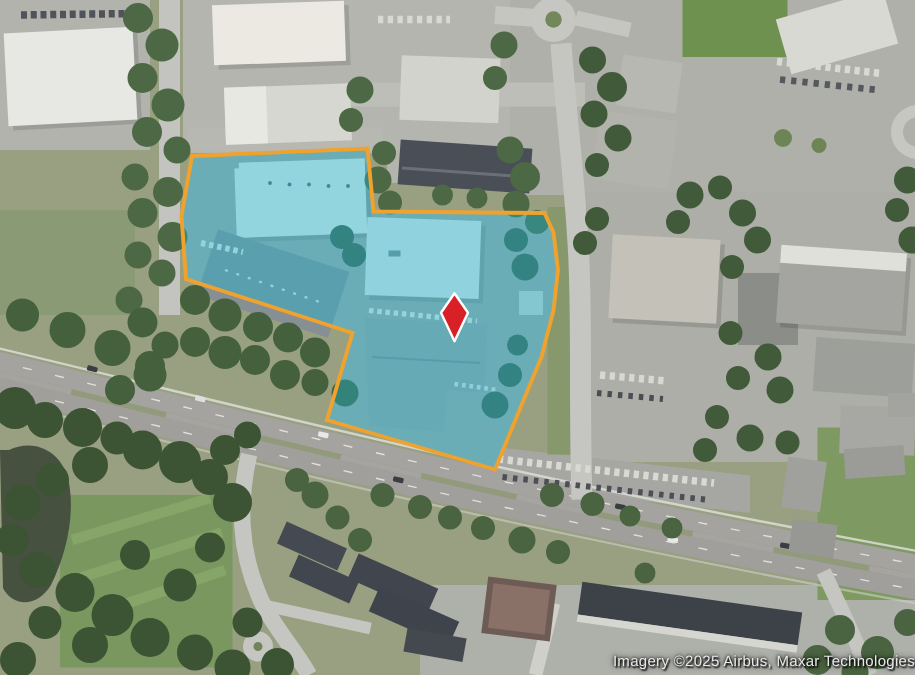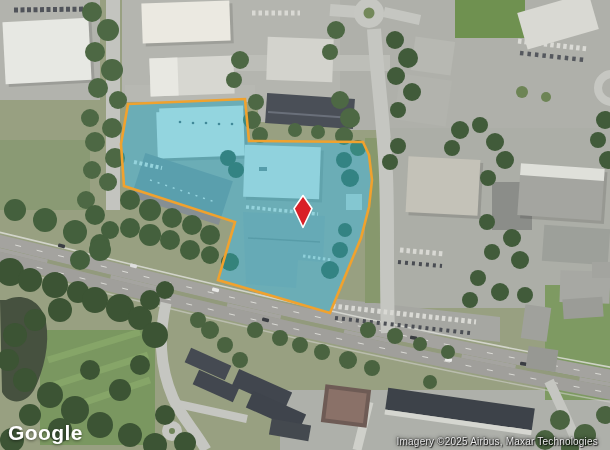--- a/index.html
+++ b/index.html
@@ -5,21 +5,21 @@
   html,body{margin:0;padding:0;background:#222;}
   .stage{position:relative;width:610px;height:450px;overflow:hidden;font-family:"Liberation Sans",sans-serif;}
   .stage svg{position:absolute;left:0;top:0;display:block;}
   .google-logo{
     position:absolute;left:8px;bottom:5px;color:#ffffff;
     font-size:21px;font-weight:bold;letter-spacing:.4px;
     text-shadow:0 1px 3px rgba(0,0,0,.5);
     user-select:none;
   }
   .attribution{
-    position:absolute;right:12px;bottom:3px;color:#e9e9e9;
+    position:absolute;right:0;bottom:3px;color:#e9e9e9;
     font-size:10px;letter-spacing:.2px;
     text-shadow:0 0 2px #000,0 0 4px rgba(0,0,0,.8),1px 1px 1px rgba(0,0,0,.8);
     user-select:none;
   }
 </style>
 </head>
 <body>
 
 <div class="stage">
 <svg width="610" height="450" viewBox="0 0 610 450">
@@ -298,15 +298,14 @@
     </g>
   </g>
 
   <polygon points="128,104 245,99 249,141 363,142 369,155 372,180 369,207 361,238 351,262 330,313 218,280 235,222 124,186 121,144" fill="#1fb6d2" fill-opacity="0.42" stroke="#f0a22e" stroke-width="2.6" stroke-linejoin="miter"></polygon>
 
   <g>
     <path d="M 303 195.5 L 312 208.5 L 303 227.5 L 294 208.5 Z" fill="#d92027" stroke="#ffffff" stroke-width="1.6" stroke-linejoin="round"></path>
   </g>
 </svg>
 
-<div class="google-logo">Google</div>
 <div class="attribution">Imagery ©2025 Airbus, Maxar Technologies</div>
 </div>
 
 </body></html>

